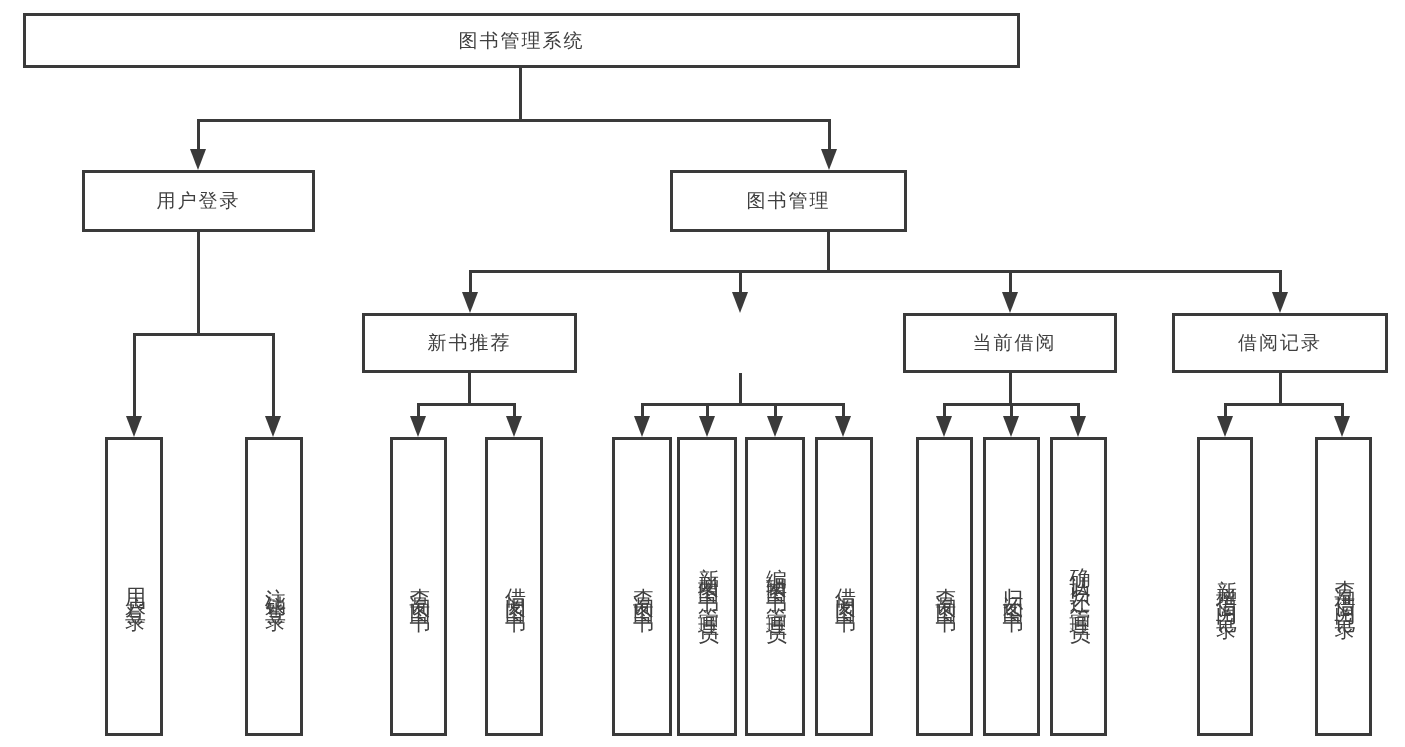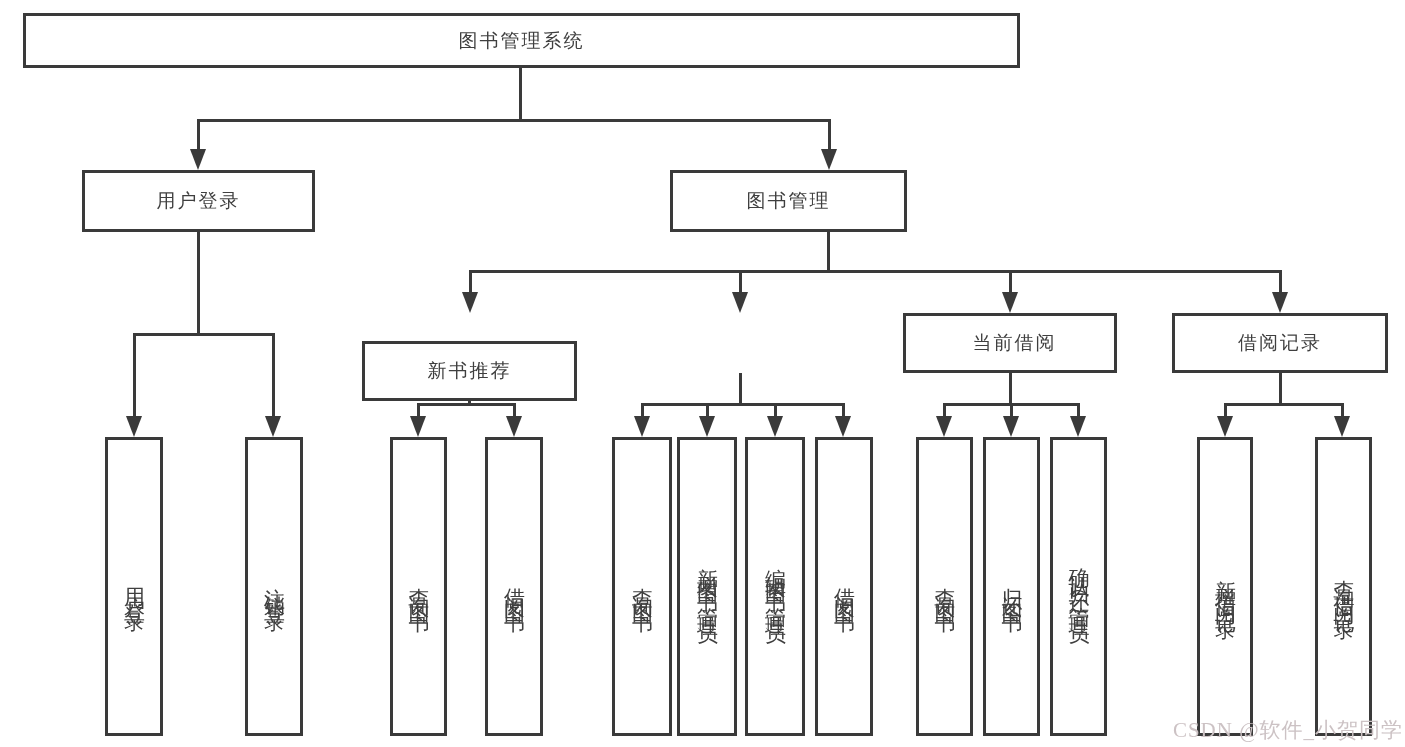--- a/index.html
+++ b/index.html
@@ -6,21 +6,21 @@
     --line:#3a3a3a;
     --text:#3f3f3f;
     --wm:#ccc2c4;
     --bg:#ffffff;
   }
   html,body{margin:0;padding:0;background:var(--bg);}
   .stage{
     position:relative;
     width:1405px;height:747px;
     background:var(--bg);
-    font-family:Liberation Serif, serif;
+    font-family:Liberation Mono, monospace;
     overflow:hidden;
   }
   
   .node{
     position:absolute;
     box-sizing:border-box;
     border:3px solid var(--line);
     background:#fff;
     display:flex;align-items:center;justify-content:center;
     color:var(--text);
@@ -101,21 +101,21 @@
   <div class="h" style="left:469px;top:270px;width:813px;"></div>
   <div class="v" style="left:469px;top:270px;height:26px;"></div>
   <div class="arr" style="left:462px;top:292px;"></div>
   <div class="v" style="left:739px;top:270px;height:26px;"></div>
   <div class="arr" style="left:732px;top:292px;"></div>
   <div class="v" style="left:1009px;top:270px;height:26px;"></div>
   <div class="arr" style="left:1002px;top:292px;"></div>
   <div class="v" style="left:1279px;top:270px;height:26px;"></div>
   <div class="arr" style="left:1272px;top:292px;"></div>
 
-  <div class="node" style="left:362px;top:313px;width:215px;height:60px;margin-top:28px;">
+  <div class="node" style="left:362px;top:313px;width:215px;height:60px;">
     <span>新书推荐</span>
   </div>
   <div class="node" style="left:903px;top:313px;width:214px;height:60px;padding-left:9px;">
     <span>当前借阅</span>
   </div>
   <div class="node" style="left:1172px;top:313px;width:216px;height:60px;">
     <span>借阅记录</span>
   </div>
 
   <div class="v" style="left:468px;top:373px;height:32px;"></div>
@@ -189,15 +189,14 @@
     <span>确认归还（管理员）</span>
   </div>
 
   <div class="leaf" style="left:1197px;top:437px;width:56px;height:299px;">
     <span>新增借阅记录</span>
   </div>
   <div class="leaf" style="left:1315px;top:437px;width:57px;height:299px;">
     <span>查询借阅记录</span>
   </div>
 
-  <div class="watermark">CSDN @软件_小贺同学</div>
 
 </div>
 
 </body></html>

